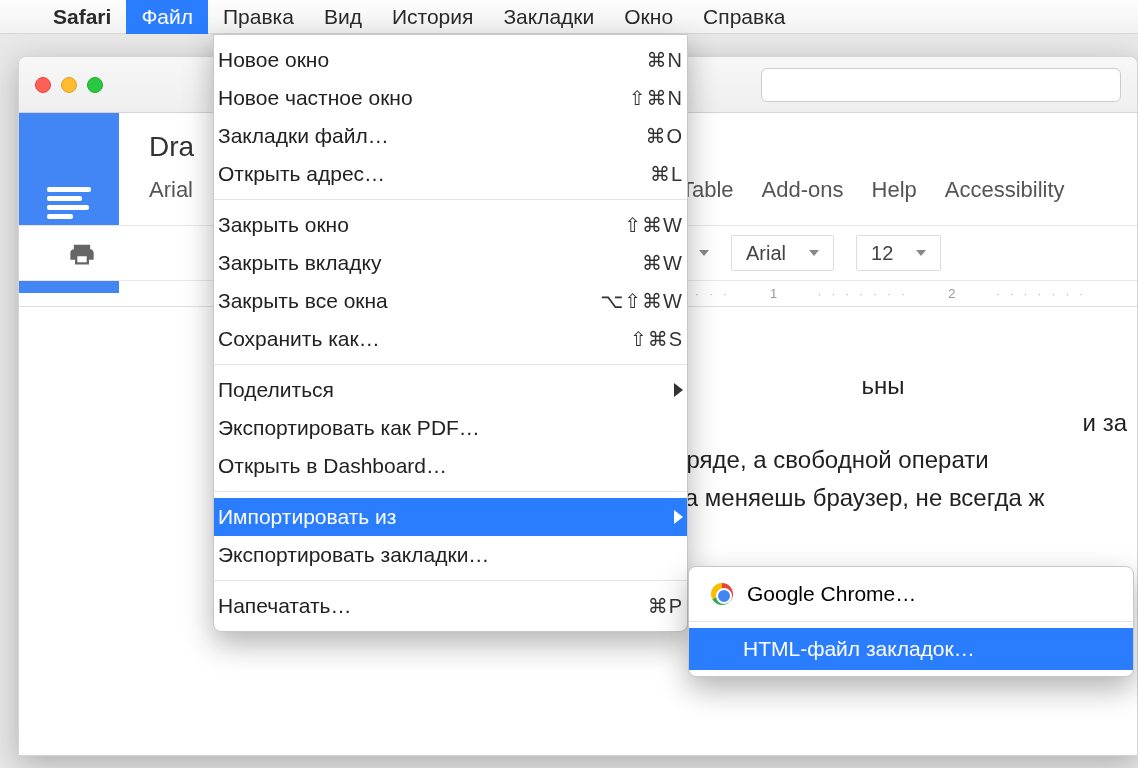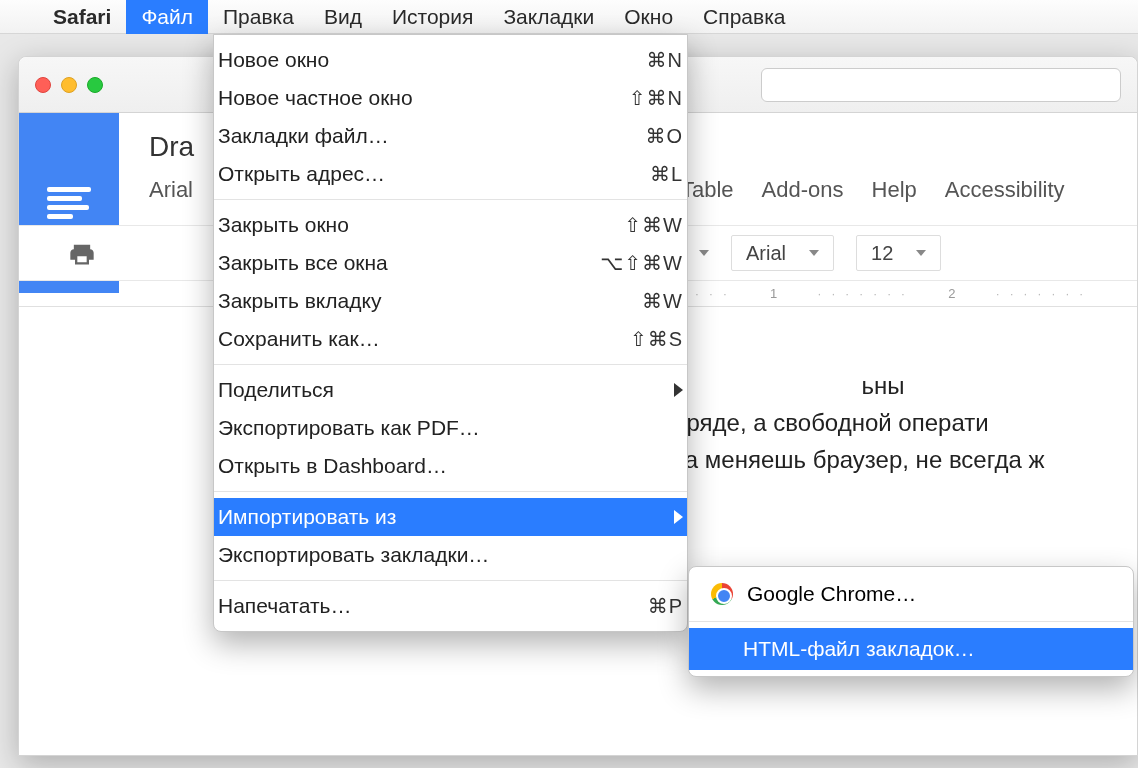--- a/index.html
+++ b/index.html
@@ -300,20 +300,21 @@
     <div class="docs-ruler">
       <span class="ruler-dots"></span>
       <span>1</span>
       <span class="ruler-dots"></span>
       <span>2</span>
       <span class="ruler-dots"></span>
     </div>
 
     <div class="docs-body">
       <div style="text-align:center; padding-right:10px;">ьны</div>
+      <div style="text-align:right; padding-right:10px;">и за</div>
       <div>м заряде, а свободной операти</div>
       <div>когда меняешь браузер, не всегда ж</div>
     </div>
   </div>
 </div>
 
 <div class="dropdown">
   <div class="dd-item">
     <span>Новое окно</span>
     <span class="shortcut">⌘N</span>
@@ -329,26 +330,26 @@
   <div class="dd-item">
     <span>Открыть адрес…</span>
     <span class="shortcut">⌘L</span>
   </div>
   <div class="dd-sep"></div>
   <div class="dd-item">
     <span>Закрыть окно</span>
     <span class="shortcut">⇧⌘W</span>
   </div>
   <div class="dd-item">
+    <span>Закрыть вкладку</span>
+    <span class="shortcut">⌘W</span>
+  </div>
+  <div class="dd-item">
     <span>Закрыть все окна</span>
     <span class="shortcut">⌥⇧⌘W</span>
-  </div>
-  <div class="dd-item">
-    <span>Закрыть вкладку</span>
-    <span class="shortcut">⌘W</span>
   </div>
   <div class="dd-item">
     <span>Сохранить как…</span>
     <span class="shortcut">⇧⌘S</span>
   </div>
   <div class="dd-sep"></div>
   <div class="dd-item">
     <span>Поделиться</span>
     <span class="sub-arrow"></span>
   </div>

